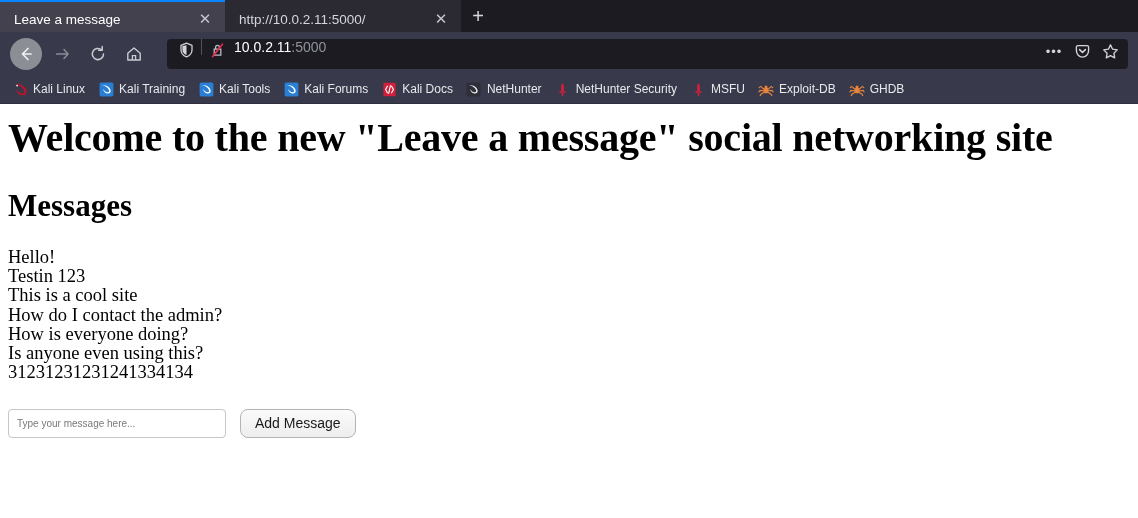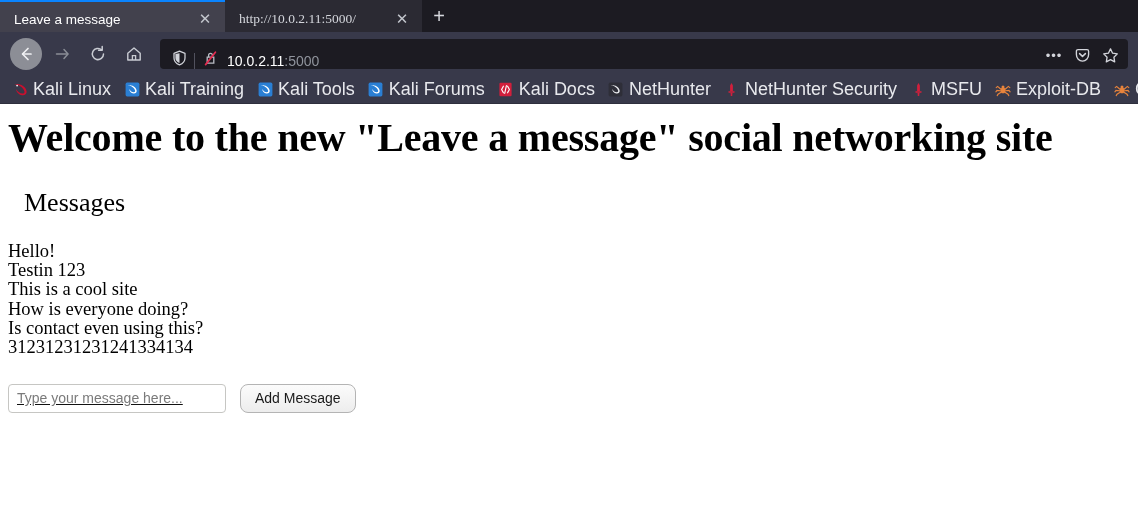--- a/index.html
+++ b/index.html
@@ -51,23 +51,22 @@
   }
   .tab.active::before {
     content: "";
     position: absolute;
     top: 0; left: 0; right: 0;
     height: 2px;
     background: #0a84ff;
   }
   .tab.inactive {
     background: #2b2a33;
-    width: 197px;
+    width: 236px;
     color: #d4d6dc;
-    font-family: Liberation Serif, serif;
   }
   .tab-title {
     flex: 1 1 auto;
     white-space: nowrap;
     overflow: hidden;
     text-overflow: ellipsis;
     font-size: 13.5px;
   }
   .tab-close {
     flex: 0 0 auto;
@@ -117,22 +116,22 @@
   }
   .navbtn.highlight { background: #8c8e96; }
   .navbtn svg { display: block; }
 
   .urlbar {
     flex: 1 1 auto;
     height: 30px;
     background: #1c1b22;
     border-radius: 4px;
     display: flex;
-    align-items: flex-end;
-    margin-left: 6px;
+    align-items: flex-start;
+    margin-left: 13px;
     padding: 0 4px 0 8px;
     box-sizing: border-box;
   }
   .url-icon {
     width: 22px;
     height: 22px;
     display: flex;
     align-items: center;
     justify-content: center;
     flex: 0 0 auto;
@@ -179,21 +178,21 @@
     border-bottom: 1px solid #2e2f3d;
   }
   .bm {
     display: flex;
     align-items: center;
     height: 22px;
     padding: 0 6px;
     margin-right: 1px;
     border-radius: 3px;
     color: #e8e9ed;
-    font-size: 18px;
+    font-size: 12px;
     white-space: nowrap;
     flex: 0 0 auto;
     text-align: center;
   }
   .bm-ico {
     width: 16px;
     height: 16px;
     margin-right: 5px;
     flex: 0 0 auto;
     display: flex;
@@ -219,23 +218,23 @@
     line-height: 1.15;
     letter-spacing: -0.2px;
   }
   .content h3 {
     font-size: 24px;
     font-weight: bold;
     margin: 22px 0 0 0;
     line-height: 1.15;
   }
   .content h2 {
-    font-size: 26px;
-    font-weight: normal;
-    margin: 27px 0 0 16px;
+    font-size: 31px;
+    font-weight: bold;
+    margin: 27px 0 0 0;
     line-height: 1.15;
   }
   .msglist {
     margin: 24px 0 0 0;
     padding: 0;
     list-style: none;
   }
   .msglist li {
     font-size: 18.5px;
     line-height: 19.3px;
@@ -247,26 +246,25 @@
     display: flex;
     align-items: center;
   }
   .msg-input {
     width: 218px;
     height: 29px;
     box-sizing: border-box;
     border: 1px solid #c6c6c3;
     border-radius: 4px;
     padding: 0 8px;
-    font-size: 14px;
+    font-size: 10px;
     font-family: "Liberation Sans", sans-serif;
     color: #111111;
     background: #ffffff;
     outline: none;
-    text-decoration: underline;
   }
   .msg-input::placeholder { color: #7a7a7a; }
   .add-btn {
     margin-left: 14px;
     height: 29px;
     box-sizing: border-box;
     padding: 0 14px;
     font-size: 14px;
     font-family: "Liberation Sans", sans-serif;
     color: #1a1a1a;
@@ -490,22 +488,23 @@
   </div>
 
   <div class="content">
     <h1>Welcome to the new "Leave a message" social networking site</h1>
     <h2>Messages</h2>
 
     <ul class="msglist">
       <li>Hello!</li>
       <li>Testin 123</li>
       <li>This is a cool site</li>
+      <li>How do I contact the admin?</li>
       <li>How is everyone doing?</li>
-      <li>Is contact even using this?</li>
+      <li>Is anyone even using this?</li>
       <li>31231231231241334134</li>
     </ul>
 
     <div class="form-row">
       <input class="msg-input" type="text" placeholder="Type your message here..." value="" style="">
       <button class="add-btn">Add Message</button>
     </div>
   </div>
 
 </div>

